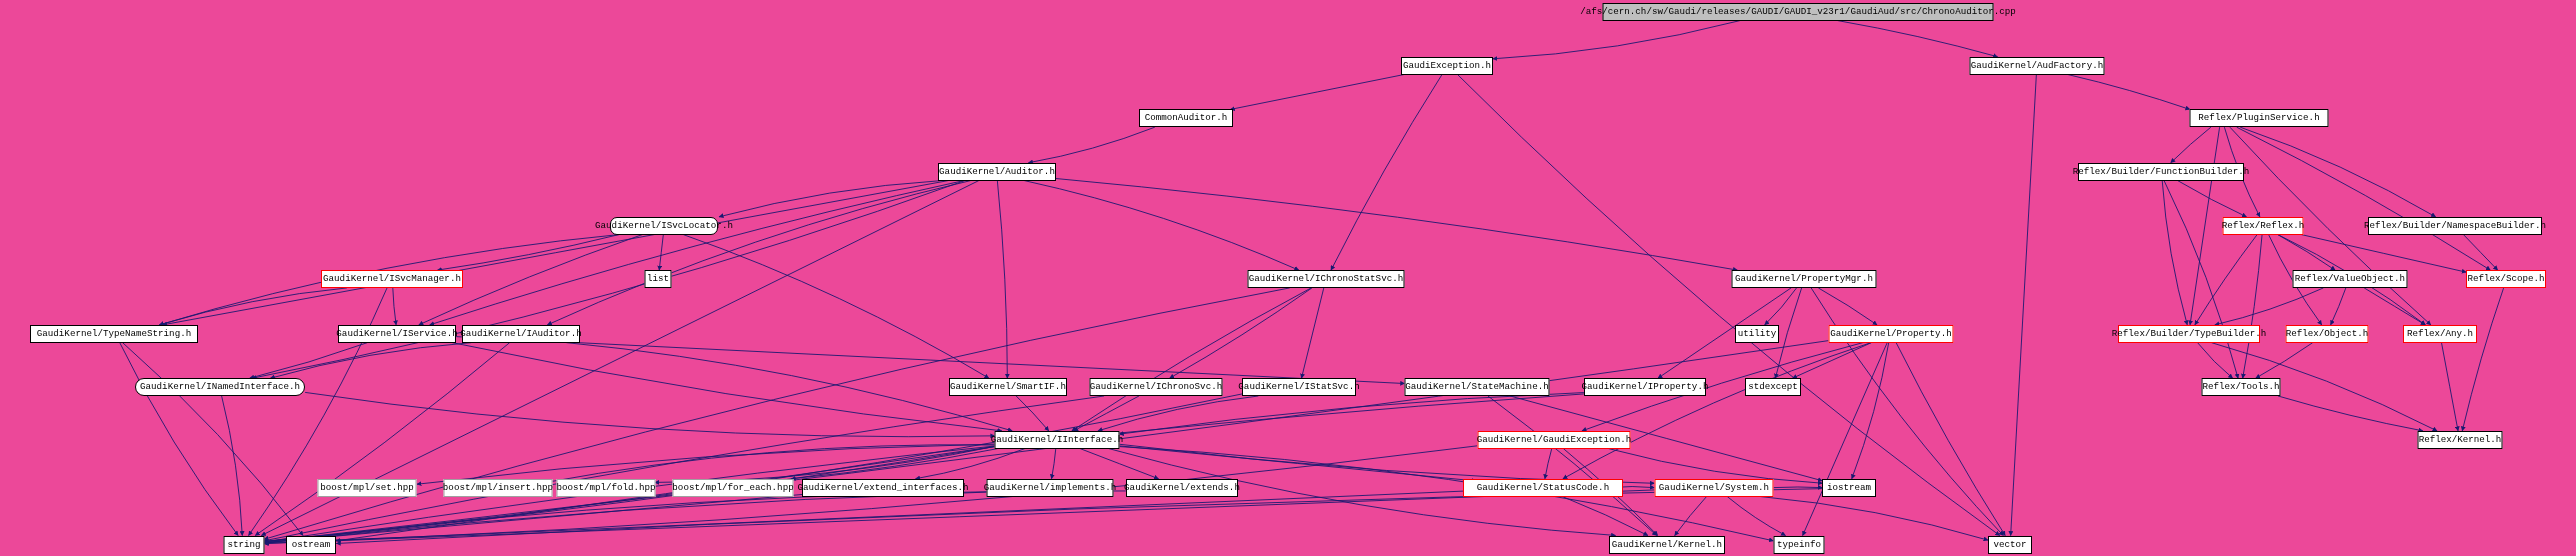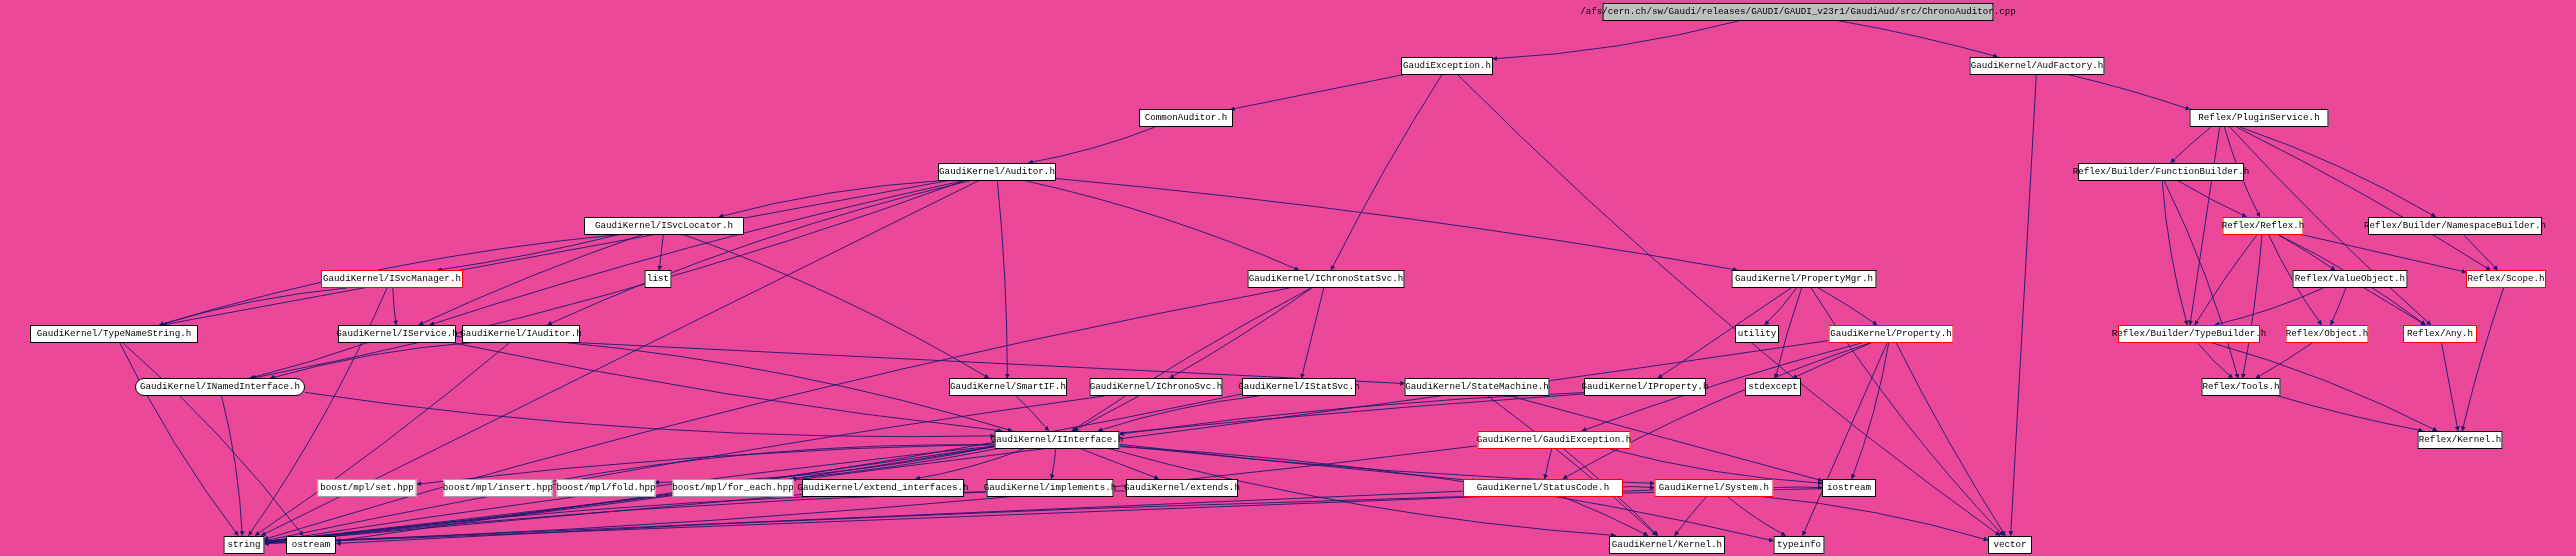--- a/index.html
+++ b/index.html
@@ -180,21 +180,21 @@
       </g>
   </svg>
   <div id="nodes">
       <div class="node root" style="left: 1798px; top: 11.6px; width: 391px;">/afs/cern.ch/sw/Gaudi/releases/GAUDI/GAUDI_v23r1/GaudiAud/src/ChronoAuditor.cpp</div>
       <div class="node" style="left: 1447px; top: 66px; width: 92px;">GaudiException.h</div>
       <div class="node" style="left: 2037px; top: 66px; width: 135px;">GaudiKernel/AudFactory.h</div>
       <div class="node" style="left: 1186px; top: 118px; width: 94px;">CommonAuditor.h</div>
       <div class="node" style="left: 2221px; top: 118px; width: 139px; margin-left: 38px;">Reflex/PluginService.h</div>
       <div class="node" style="left: 997px; top: 172px; width: 118px;">GaudiKernel/Auditor.h</div>
       <div class="node" style="left: 2161px; top: 172px; width: 166px;">Reflex/Builder/FunctionBuilder.h</div>
-      <div class="node" style="left: 664px; top: 226px; width: 160px;">GaudiKernel/ISvcLocator.h</div>
+      <div class="node" style="left: 664px; top: 226px; width: 108px; border-radius: 7px;">GaudiKernel/ISvcLocator.h</div>
       <div class="node red" style="left: 2263px; top: 226px; width: 81px;">Reflex/Reflex.h</div>
       <div class="node" style="left: 2455px; top: 226px; width: 174px;">Reflex/Builder/NamespaceBuilder.h</div>
       <div class="node red" style="left: 392px; top: 279px; width: 142px;">GaudiKernel/ISvcManager.h</div>
       <div class="node" style="left: 658px; top: 279px; width: 27px;">list</div>
       <div class="node" style="left: 1326px; top: 279px; width: 157px;">GaudiKernel/IChronoStatSvc.h</div>
       <div class="node" style="left: 1804px; top: 279px; width: 145px;">GaudiKernel/PropertyMgr.h</div>
       <div class="node" style="left: 2350px; top: 279px; width: 115px;">Reflex/ValueObject.h</div>
       <div class="node red" style="left: 2506px; top: 279px; width: 80px;">Reflex/Scope.h</div>
       <div class="node" style="left: 114px; top: 334px; width: 168px;">GaudiKernel/TypeNameString.h</div>
       <div class="node" style="left: 397px; top: 334px; width: 118px;">GaudiKernel/IService.h</div>

